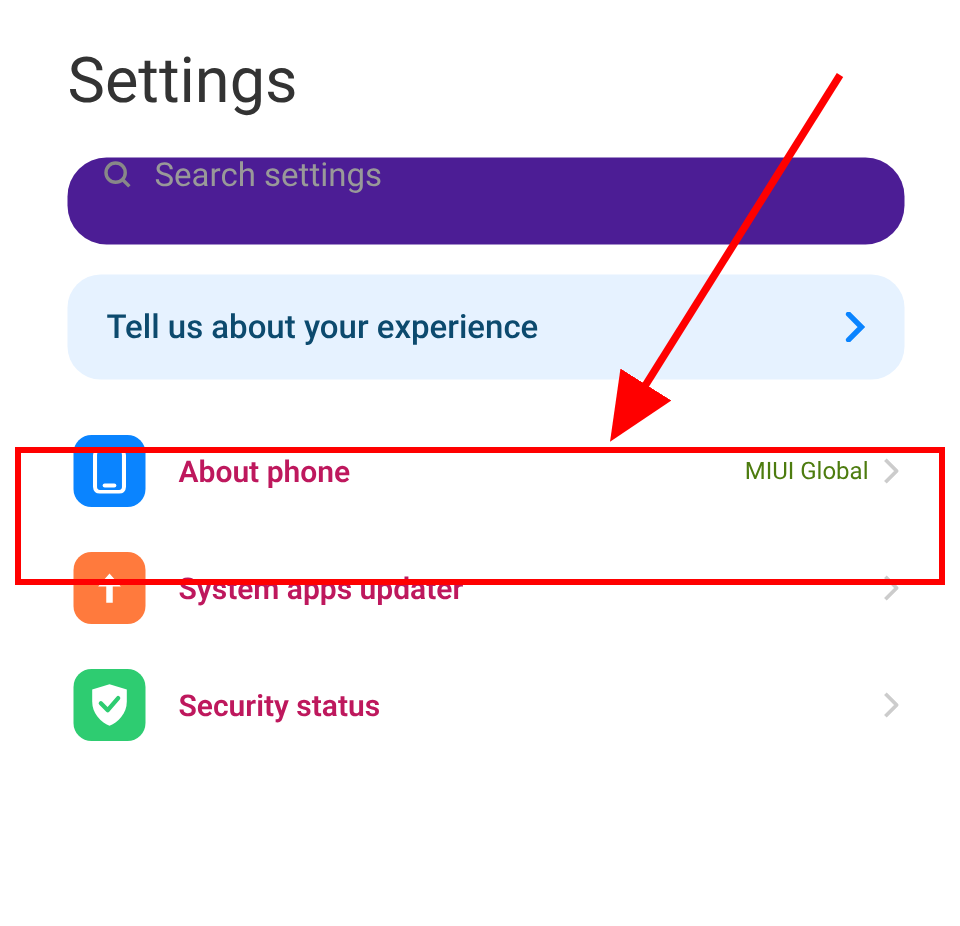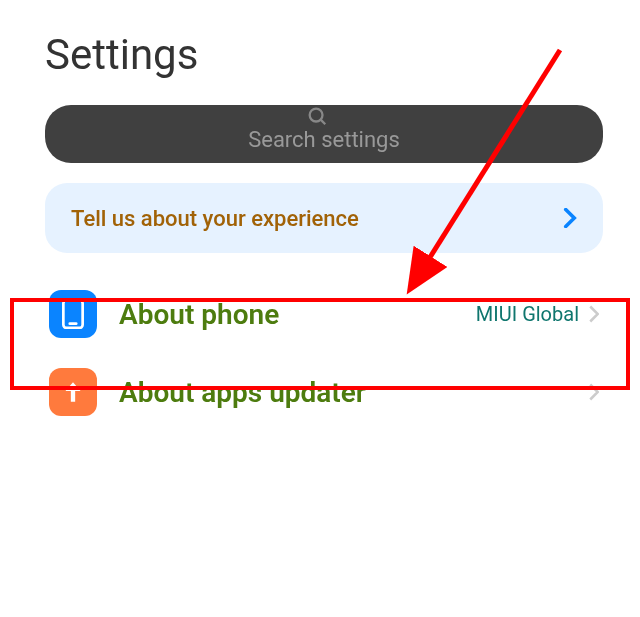--- a/index.html
+++ b/index.html
@@ -14,42 +14,40 @@
     .container {
       padding: 30px 37px 0 45px;
     }
     .page-title {
       font-size: 42px;
       font-weight: 400;
       color: #333;
       margin-bottom: 26px;
     }
     .search-box {
-      background: #404040;
+      background: #4c1d95;
       border-radius: 26px;
       height: 58px;
       display: flex;
-      align-items: center;
       padding: 0 22px;
       margin-bottom: 20px;
-      flex-direction: column;
     }
     .search-icon { color: #888; margin-right: 14px; display: flex; }
     .search-placeholder { color: #999; font-size: 22px; }
     .banner {
       background: #e6f2ff;
       border-radius: 22px;
       height: 70px;
       display: flex;
       align-items: center;
       justify-content: space-between;
       padding: 0 26px;
       margin-bottom: 22px;
     }
-    .banner-text { color: #a16207; font-size: 22px; font-weight: 500; }
+    .banner-text { color: #0c4a6e; font-size: 22px; font-weight: 500; }
     .banner-chevron { color: #0a84ff; display: flex; }
     .list-item {
       display: flex;
       align-items: center;
       height: 78px;
       padding: 0 4px;
     }
     .item-icon {
       width: 48px;
       height: 48px;
@@ -57,28 +55,28 @@
       display: flex;
       align-items: center;
       justify-content: center;
       margin-right: 22px;
       flex-shrink: 0;
     }
     .icon-blue { background: #0a84ff; }
     .icon-orange { background: #ff7a3d; }
     .icon-green { background: #2ecc71; }
     .item-label {
-      font-size: 28px;
+      font-size: 20px;
       font-weight: 600;
-      color: #4d7c0f;
+      color: #be185d;
       flex: 1;
     }
     .item-value {
-      font-size: 20px;
-      color: #0f766e;
+      font-size: 16px;
+      color: #4d7c0f;
       text-align: center;
       line-height: 1.25;
       margin-right: 10px;
     }
     .item-chevron { color: #ccc; display: flex; }
     .highlight-box {
       border: 4px solid #ff0000;
       position: absolute;
       left: 10px;
       right: 10px;
@@ -131,28 +129,42 @@
       </svg>
     </span>
   </div>
 
   <div class="list-item">
     <div class="item-icon icon-orange">
       <svg width="26" height="26" viewBox="0 0 24 24" fill="#fff">
         <path d="M12 3 L19 11 L14 11 L14 21 L10 21 L10 11 L5 11 Z"></path>
       </svg>
     </div>
-    <span class="item-label">About apps updater</span>
+    <span class="item-label">System apps updater</span>
     <span class="item-chevron">
       <svg width="10" height="18" viewBox="0 0 8 14" fill="none" stroke="currentColor" stroke-width="2">
         <polyline points="1,1 7,7 1,13"></polyline>
       </svg>
     </span>
   </div>
 
+  <div class="list-item">
+    <div class="item-icon icon-green">
+      <svg width="28" height="30" viewBox="0 0 24 26" fill="#fff">
+        <path d="M12 1 L22 4 L22 11 C22 18 17 23 12 25 C7 23 2 18 2 11 L2 4 Z"></path>
+        <polyline points="7,12 11,16 17,9" fill="none" stroke="#2ecc71" stroke-width="2.5" stroke-linecap="round" stroke-linejoin="round"></polyline>
+      </svg>
+    </div>
+    <span class="item-label">Security status</span>
+    <span class="item-chevron">
+      <svg width="10" height="18" viewBox="0 0 8 14" fill="none" stroke="currentColor" stroke-width="2">
+        <polyline points="1,1 7,7 1,13"></polyline>
+      </svg>
+    </span>
+  </div>
 </div>
 
 <div class="highlight-box" style="top:298px;height:92px;"></div>
 
 <svg class="annotation-arrow" width="640" height="617" style="left:0;top:0;">
   <defs>
     <marker id="ah" markerWidth="10" markerHeight="10" refX="7" refY="4" orient="auto">
       <polygon points="0,0 9,4 0,8" fill="#ff0000"></polygon>
     </marker>
   </defs>

